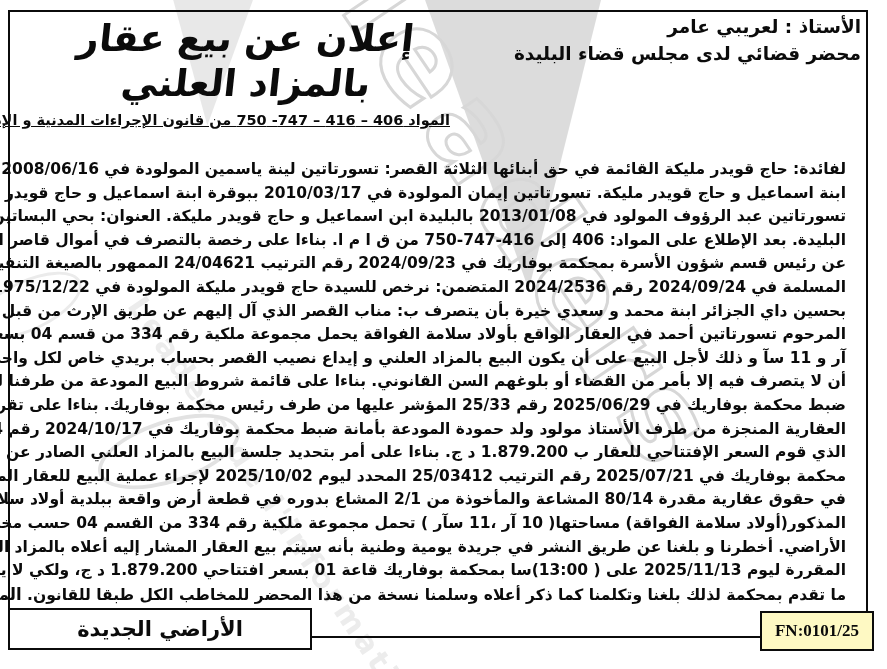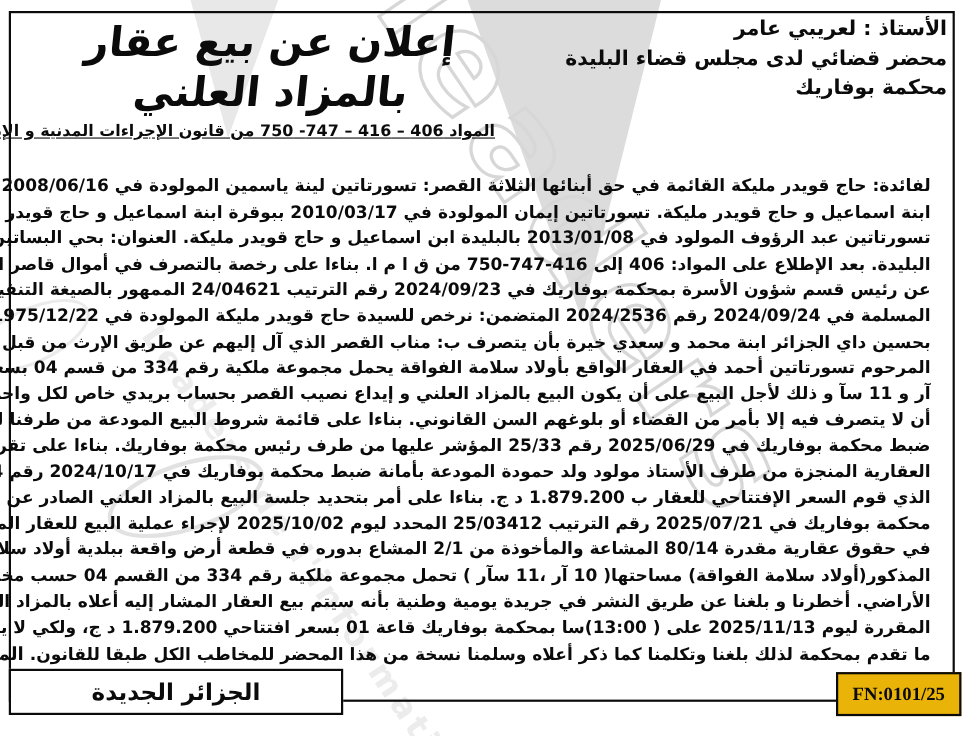--- a/index.html
+++ b/index.html
@@ -74,21 +74,21 @@
   .closing-sig{font-size:16.5px;}
   
   .footer-left{
     position:absolute;left:8px;top:608px;width:300px;height:38px;z-index:3;
     border:2px solid #0b0b0b;background:#ffffff;
     display:flex;align-items:center;justify-content:center;
     direction:rtl;font-weight:bold;font-size:21px;gap:8px;white-space:nowrap;
   }
   .footer-right{
     position:absolute;left:760px;top:611px;width:110px;height:36px;z-index:3;
-    border:2px solid #0b0b0b;background:#eab308;
+    border:2px solid #0b0b0b;background:#fef9c3;
     display:flex;align-items:center;justify-content:center;
     font-family:"Liberation Serif","DejaVu Serif",serif;
     font-weight:bold;font-size:17px;
   }
 </style>
 </head>
 <body>
 
 <div class="page">
 
@@ -103,21 +103,20 @@
 
   <div class="title-block">
     <div class="title-line">إعلان عن بيع عقار</div>
     <div class="title-line">بالمزاد العلني</div>
     <div class="title-articles">المواد 406 – 416 – 747- 750 من قانون الإجراءات المدنية و الإدارية</div>
   </div>
 
   <div class="contact-block">
     <div class="contact-line">الأستاذ : لعريبي عامر</div>
     <div class="contact-line">محضر قضائي لدى مجلس قضاء البليدة</div>
-    <div class="contact-line">محكمة بوفاريك</div>
   </div>
 
   <div class="body-text">
     <div class="bline">لفائدة: حاج قويدر مليكة القائمة في حق أبنائها الثلاثة القصر: تسورتاتين لينة ياسمين المولودة في 2008/06/16 بالبليدة</div>
     <div class="bline">ابنة اسماعيل و حاج قويدر مليكة. تسورتاتين إيمان المولودة في 2010/03/17 ببوقرة ابنة اسماعيل و حاج قويدر مليكة.</div>
     <div class="bline">تسورتاتين عبد الرؤوف المولود في 2013/01/08 بالبليدة ابن اسماعيل و حاج  قويدر مليكة. العنوان: بحي البساتين بوقرة</div>
     <div class="bline">البليدة. بعد الإطلاع على المواد: 406 إلى 416‏-‏747‏-‏750 من ق ا م ا. بناءا على رخصة بالتصرف في أموال قاصر الصادر</div>
     <div class="bline">عن رئيس قسم شؤون الأسرة بمحكمة بوفاريك في 2024/09/23 رقم الترتيب 24/04621 الممهور بالصيغة التنفيذية</div>
     <div class="bline">المسلمة في 2024/09/24 رقم 2024/2536 المتضمن: نرخص للسيدة حاج قويدر مليكة المولودة في 1975/12/22</div>
     <div class="bline">بحسين داي الجزائر ابنة محمد و سعدي خيرة بأن يتصرف ب: مناب القصر الذي آل إليهم عن طريق الإرث من قبل جدهم لأب</div>
@@ -132,19 +131,19 @@
     <div class="bline">المذكور(أولاد سلامة الفواقة) مساحتها( 10 آر ،11 سآر ) تحمل مجموعة ملكية رقم 334 من القسم 04 حسب مخطط مسح</div>
     <div class="bline">الأراضي. أخطرنا و بلغنا عن طريق النشر في جريدة يومية وطنية بأنه سيتم بيع العقار المشار إليه أعلاه بالمزاد العلني بالجلسة</div>
     <div class="bline">المقررة ليوم 2025/11/13 على ( 13:00)سا بمحكمة بوفاريك قاعة 01 بسعر افتتاحي 1.879.200 د ج، ولكي لا يجهل</div>
     <div class="bline">
       <span>ما تقدم بمحكمة لذلك بلغنا وتكلمنا كما ذكر أعلاه وسلمنا نسخة من هذا المحضر للمخاطب الكل طبقا للقانون.</span>
       <span class="closing-sig">المحضر القانوني</span>
     </div>
   </div>
 
   <div class="footer-left">
-    <span>الجزائر الجديدة</span>
+    <span>الأراضي الجديدة</span>
   </div>
   <div class="footer-right">
     <span>FN:0101/25</span>
   </div>
 
 </div>
 
 </body></html>

